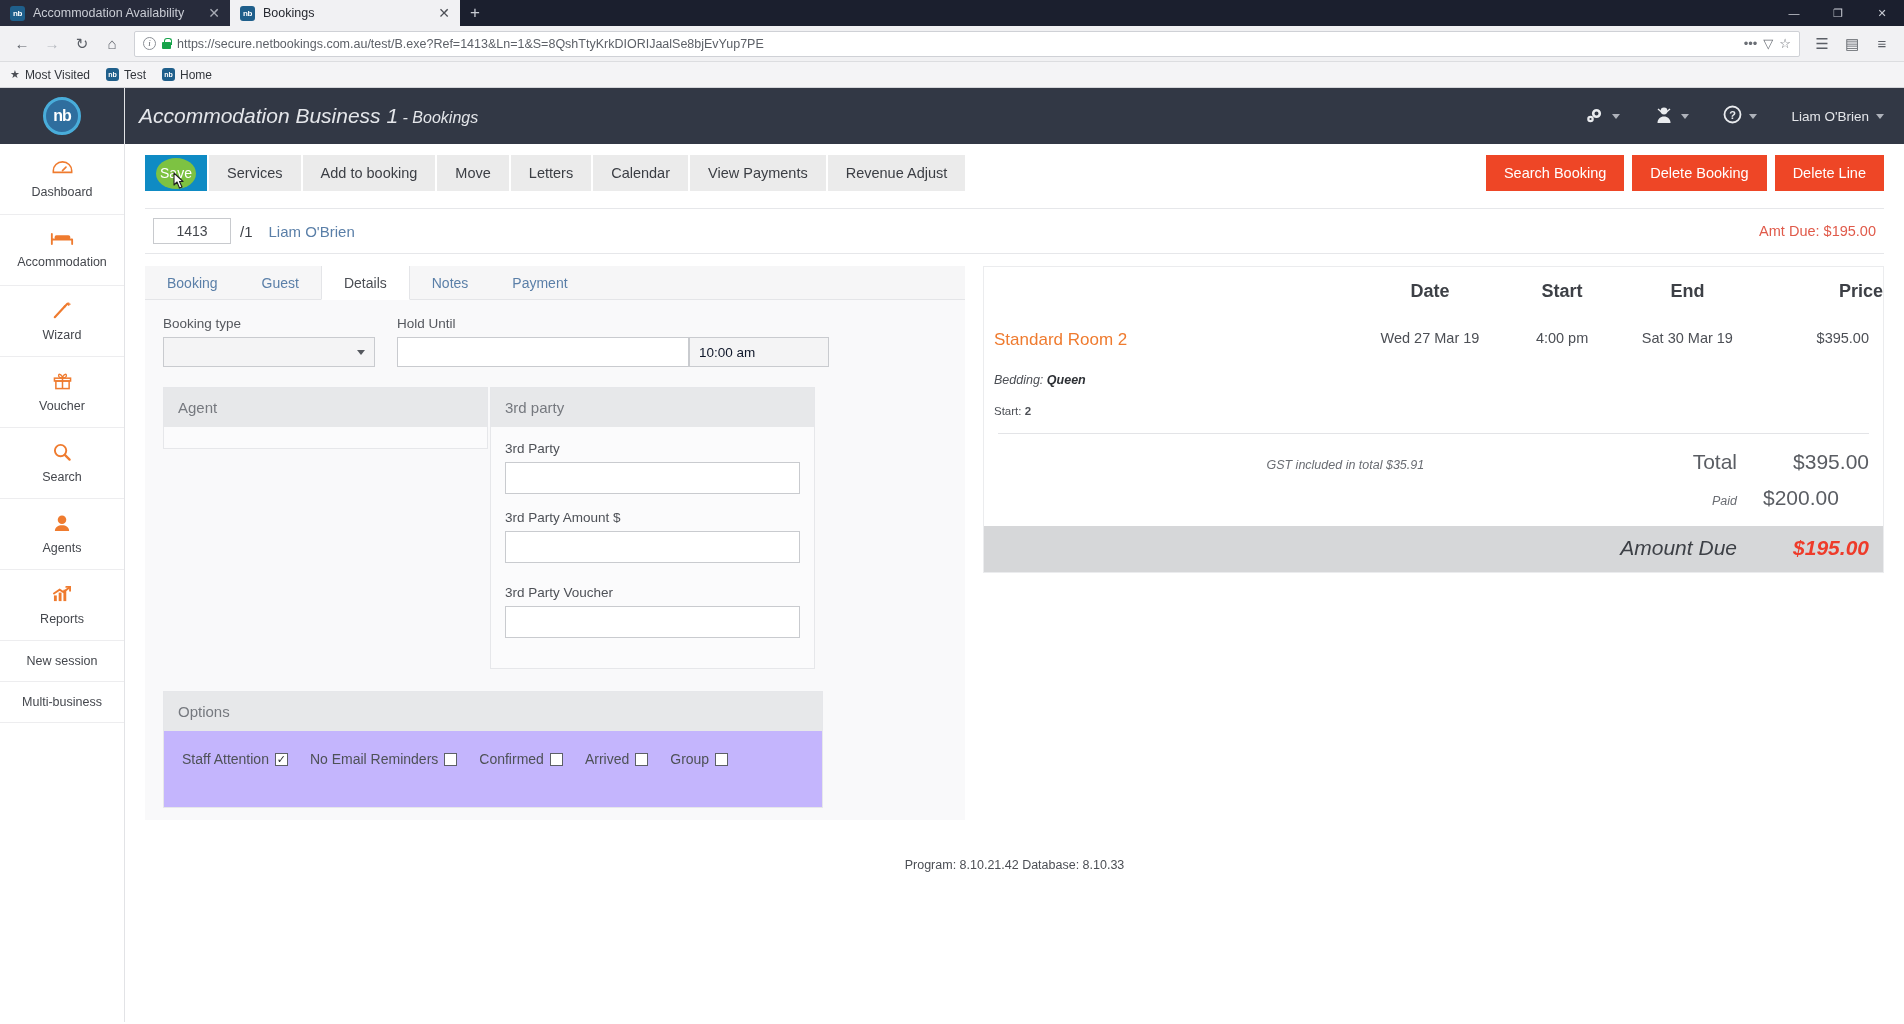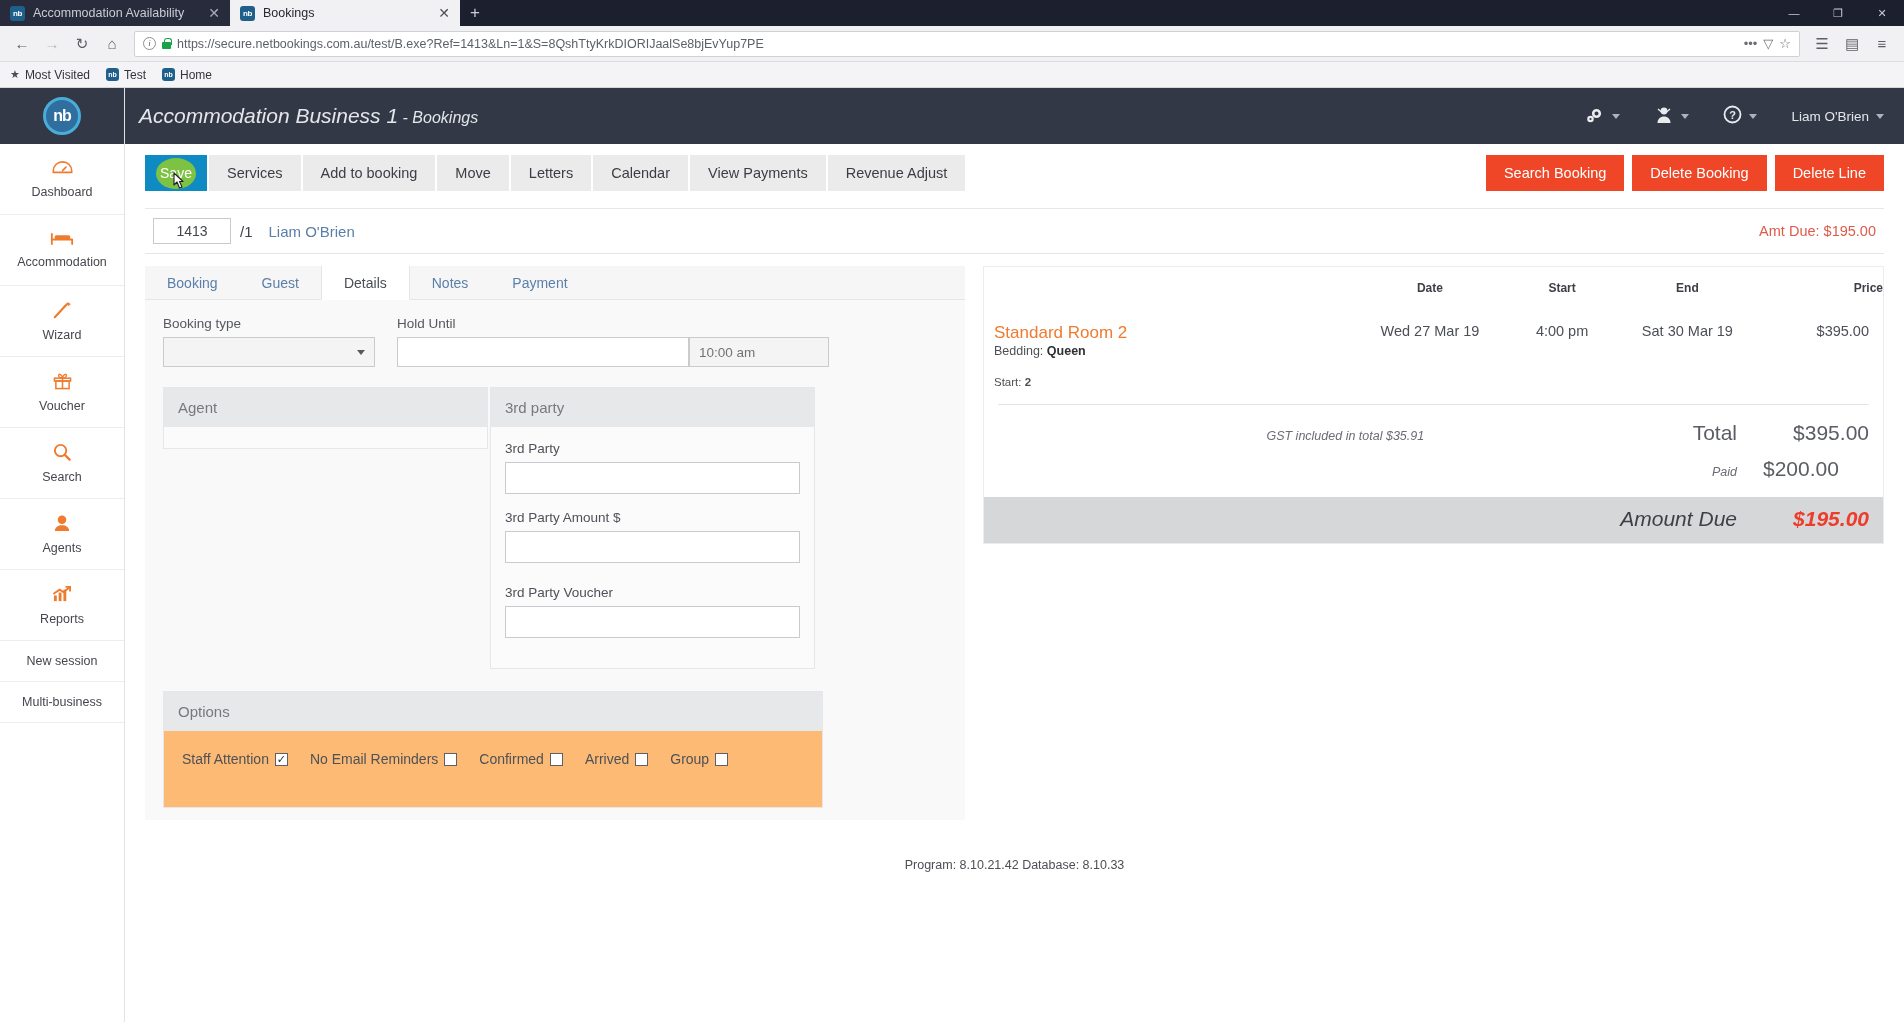--- a/index.html
+++ b/index.html
@@ -227,21 +227,21 @@
   }
   .inp {
     height: 30px; border: 1px solid #c9cbcf; background: #fff;
   }
   .booking-type { width: 212px; }
   .hold-wrap { display: flex; gap: 0; }
   .hold-input { width: 292px; }
   .hold-time {
     width: 140px; height: 30px; border: 1px solid #c9cbcf; background: #f4f4f5;
     display: flex; align-items: center; justify-content: space-between;
-    padding: 0 9px; font-size: 13.5px; color: #737373;
+    padding: 0 9px; font-size: 13.5px; color: #0f172a;
   }
 
   .panes { display: flex; gap: 2px; margin-top: 20px; }
   .pane { background: #fbfbfc; border: 1px solid #e6e7ea; }
   .pane-agent { width: 325px; flex: 0 0 325px; height: 62px; }
   .pane-3rd { width: 325px; flex: 0 0 325px; }
   .pane-hdr {
     background: #e7e8ea; padding: 11px 14px; font-size: 15px; color: #76797f;
   }
   .pane-body { padding: 14px; }
@@ -252,46 +252,46 @@
     height: 32px; border: 1px solid #c9cbcf; background: #fff;
     display: flex; align-items: center; justify-content: flex-end;
     padding: 0 9px; margin-bottom: 16px;
   }
   .p3-inp {
     height: 32px; border: 1px solid #c9cbcf; background: #fff;
     margin-bottom: 16px;
   }
 
   .options-pane {
-    margin: 22px 18px 0 0; background: #fdba74; border: 1px solid #e6e7ea;
+    margin: 22px 18px 0 0; background: #c4b5fd; border: 1px solid #e6e7ea;
     width: 660px;
   }
   .opt-row {
     display: flex; align-items: center; gap: 22px; padding: 20px 18px 40px 18px;
     font-size: 14px; color: #4e5157;
   }
   .opt { display: flex; align-items: center; gap: 6px; }
   .cbx {
     width: 13px; height: 13px; border: 1px solid #5d6067; background: #fff;
     display: inline-flex; align-items: center; justify-content: center;
     font-size: 11px; color: #2c2f34; line-height: 1;
   }
 
   
   .summary { background: #fff; border: 1px solid #ebecee; }
   .sum-grid { width: 100%; border-collapse: collapse; }
   .sum-grid th {
-    font-size: 12px; color: #3d4046; font-weight: bold; padding: 14px 0 10px 0;
+    font-size: 18px; color: #3d4046; font-weight: bold; padding: 14px 0 10px 0;
     text-align: center;
   }
   .sum-grid th.roomcol { text-align: left; padding-left: 10px; width: 40%; }
   .sum-grid td { font-size: 14.5px; color: #4c4f55; text-align: center;
     vertical-align: top; padding-top: 18px; }
   .roomname { font-size: 17px; color: #ef7b2f; padding-left: 10px; }
-  .roommeta { font-size: 12.5px; color: #4c4f55; padding-left: 10px; margin-top: 1px; }
+  .roommeta { font-size: 12.5px; color: #4c4f55; padding-left: 10px; margin-top: 23px; font-style: italic; }
   .roommeta b { color: #2d3035; }
   .roommeta2 { font-size: 11.5px; color: #4c4f55; padding-left: 10px; margin-top: 18px; }
   .price-col { text-align: right !important; padding-right: 14px; }
   .sum-sep { border-top: 1px solid #e3e4e7; margin: 16px 14px 0 14px; }
   .totrow {
     display: flex; align-items: baseline; justify-content: flex-end;
     padding: 16px 14px 0 14px;
   }
   .gst {
     flex: 1 1 auto; text-align: center; font-size: 12.5px; color: #6a6d73;

